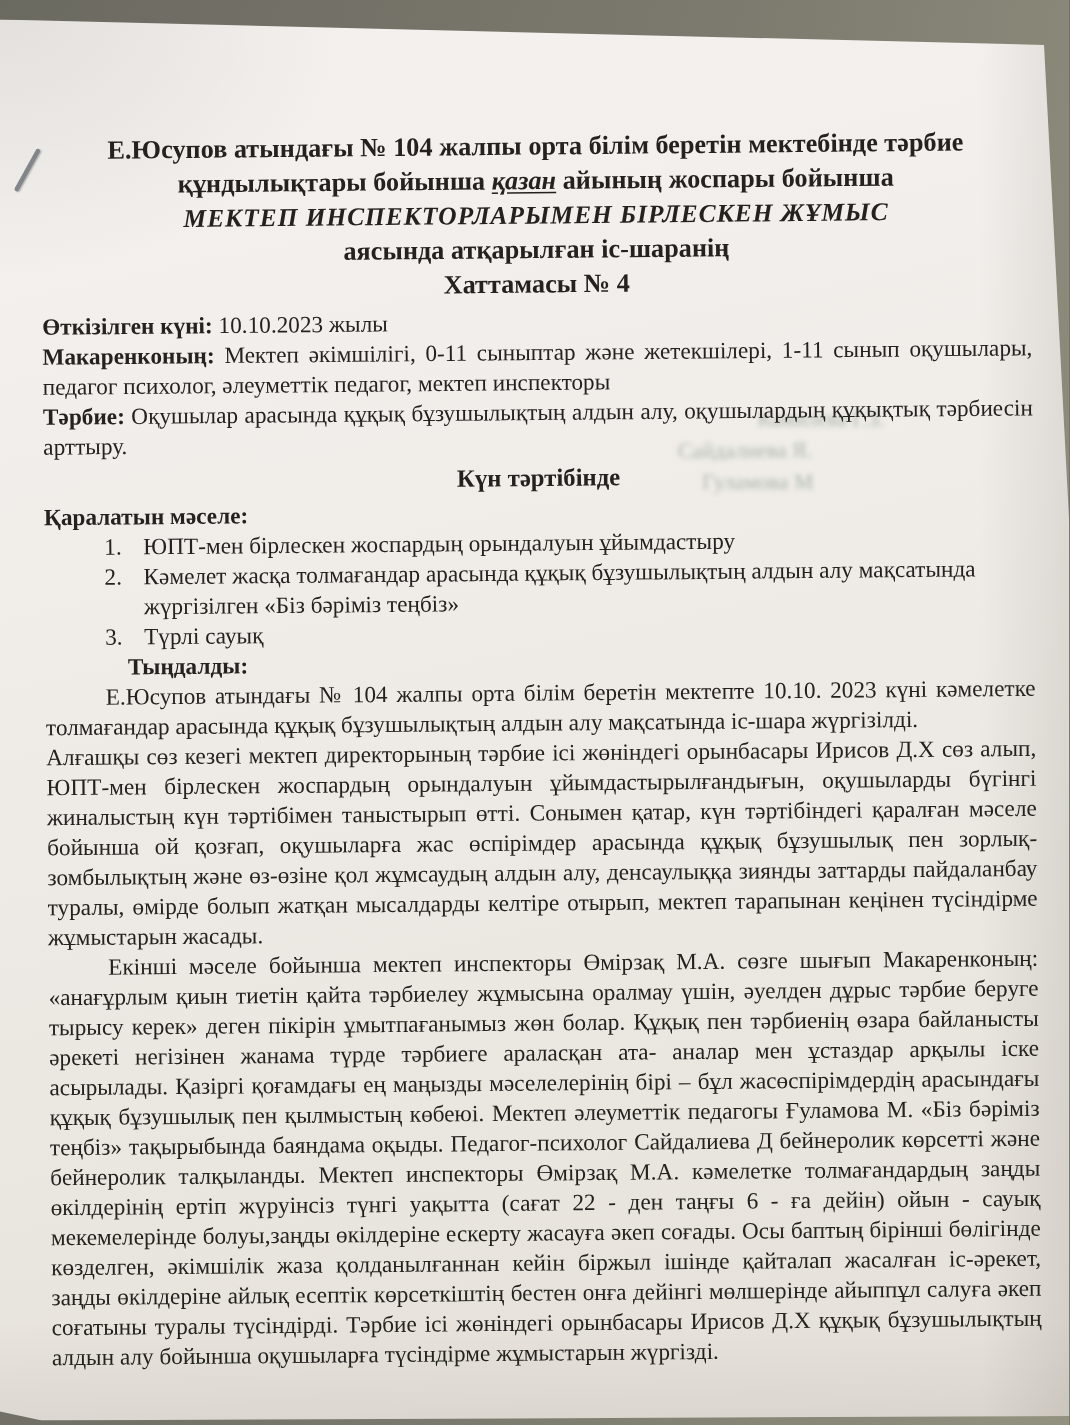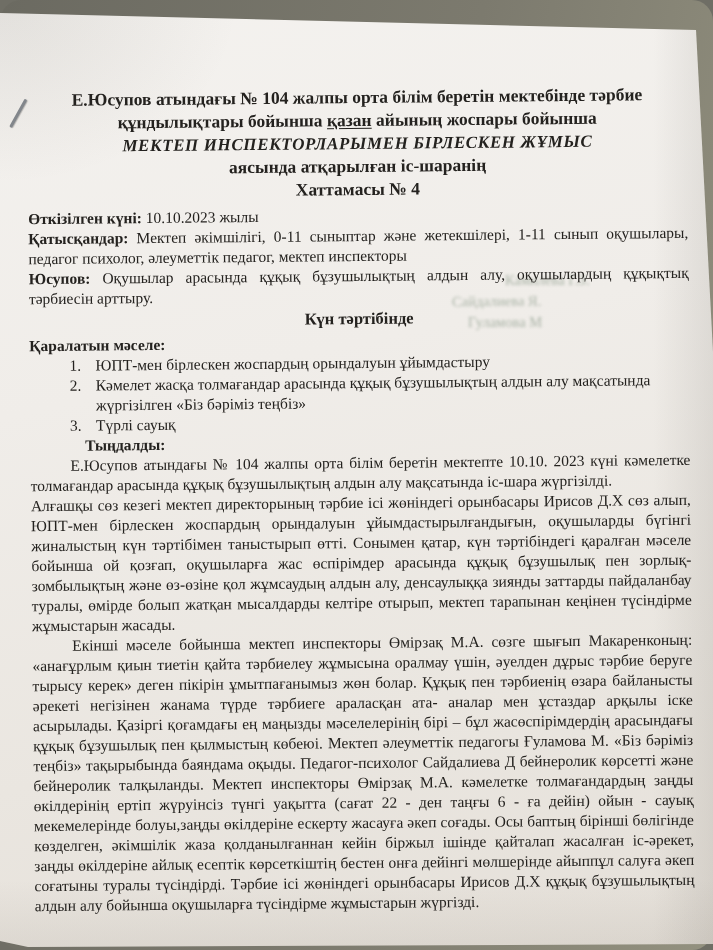--- a/index.html
+++ b/index.html
@@ -4,21 +4,20 @@
 <style>
   html,body{margin:0;padding:0;}
   body{
     width:713px;height:950px;overflow:hidden;
     font-family:"Liberation Serif","DejaVu Serif",serif;
     background:#6f6e65;
   }
   .scene{
     position:relative;width:713px;height:950px;
     background:linear-gradient(100deg,#6b6a61 0%,#7c7a6e 55%,#93917f 100%);
-    border-radius:21px;
   }
   .paper{
     position:absolute;inset:0;
     background:linear-gradient(168deg,#f4f2ef 0%,#f0ede9 38%,#eae6e0 72%,#e5e0d9 100%);
     clip-path:polygon(0px 13px,696px 30px,713px 352px,713px 944px,28px 947px,0px 941px);
   }
   .shade-right{
     position:absolute;top:0;right:0;width:60px;height:100%;
     background:linear-gradient(90deg,rgba(0,0,0,0) 0%,rgba(60,55,45,0.10) 100%);
   }
@@ -46,21 +45,21 @@
   .b3{left:468px;top:314px;}
   .content{
     position:absolute;left:30px;top:86px;width:660px;
     color:#24221f;font-size:15.5px;line-height:20px;
     transform:rotate(-0.55deg);transform-origin:50% 40%;
   }
   .t-line{
     text-align:center;font-weight:bold;font-size:17.5px;line-height:23px;
   }
   .t-italic{font-style:italic;letter-spacing:0.6px;font-size:17px;}
-  .u{text-decoration:underline;text-underline-offset:2px;}
+  .u{text-decoration:underline;text-underline-offset:2px;font-style:italic;}
   .meta-block{margin-top:5px;}
   .meta{margin:0;text-align:justify;}
   .meta b{font-weight:bold;}
   .center-h{
     text-align:center;font-weight:bold;font-size:16.5px;margin:3px 0 4px 0;
   }
   .agenda-label{font-weight:bold;}
   ol.agenda{margin:0;padding:0 0 0 40px;list-style:none;}
   ol.agenda li{padding-left:26px;text-indent:-26px;}
   ol.agenda .num{display:inline-block;width:26px;text-indent:0;}
@@ -96,25 +95,25 @@
         <div class="t-line">аясында атқарылған іс-шаранің</div>
         <div class="t-line">Хаттамасы № 4</div>
       </div>
 
       <div class="meta-block">
         <p class="meta">
           <b>Өткізілген күні:</b>
           <span>10.10.2023 жылы</span>
         </p>
         <p class="meta">
-          <b>Қатысқандар:</b>
+          <b>Макаренконың:</b>
           <span>Мектеп әкімшілігі, 0-11 сыныптар және жетекшілері, 1-11 сынып оқушылары, педагог психолог, әлеуметтік педагог, мектеп инспекторы</span>
         </p>
         <p class="meta">
-          <b>Юсупов:</b>
+          <b>Тәрбие:</b>
           <span>Оқушылар арасында  құқық бұзушылықтың алдын алу, оқушылардың құқықтық тәрбиесін арттыру.</span>
         </p>
       </div>
 
       <div class="center-h">Күн тәртібінде</div>
 
       <div class="agenda-label">Қаралатын мәселе:</div>
       <ol class="agenda">
         <li>
           <span class="num">1.</span><span>ЮПТ-мен бірлескен жоспардың  орындалуын ұйымдастыру</span>

